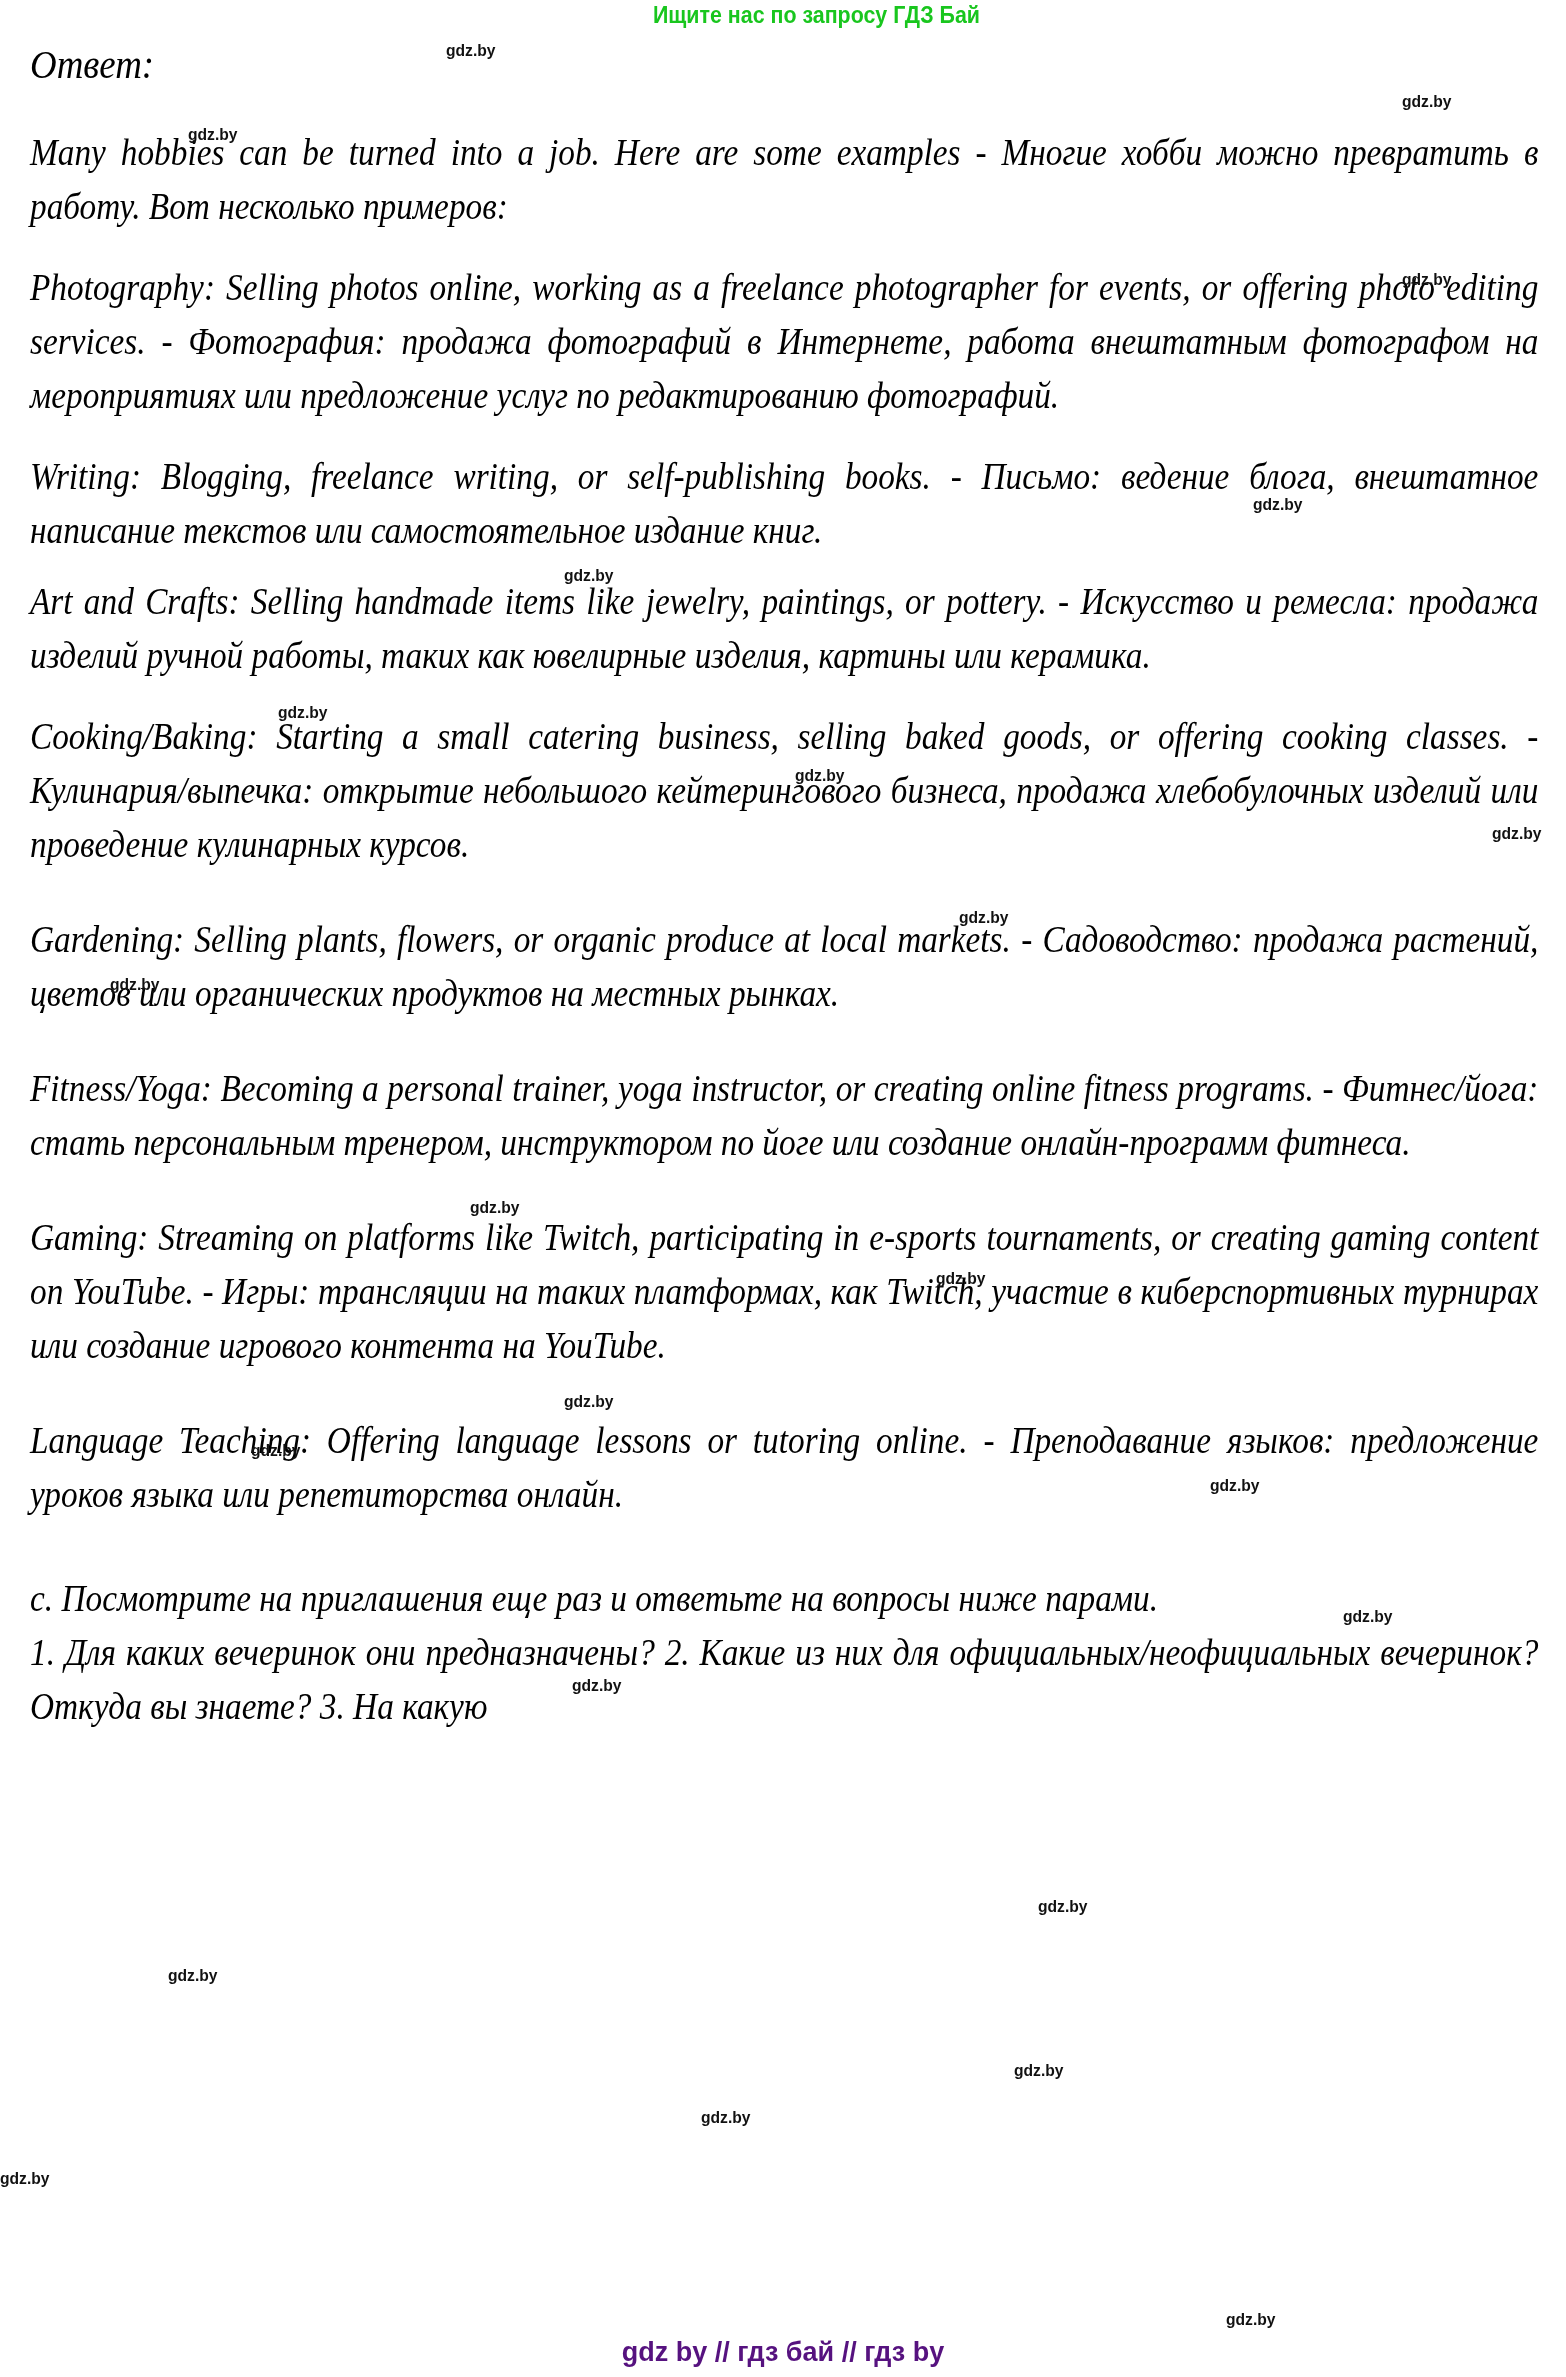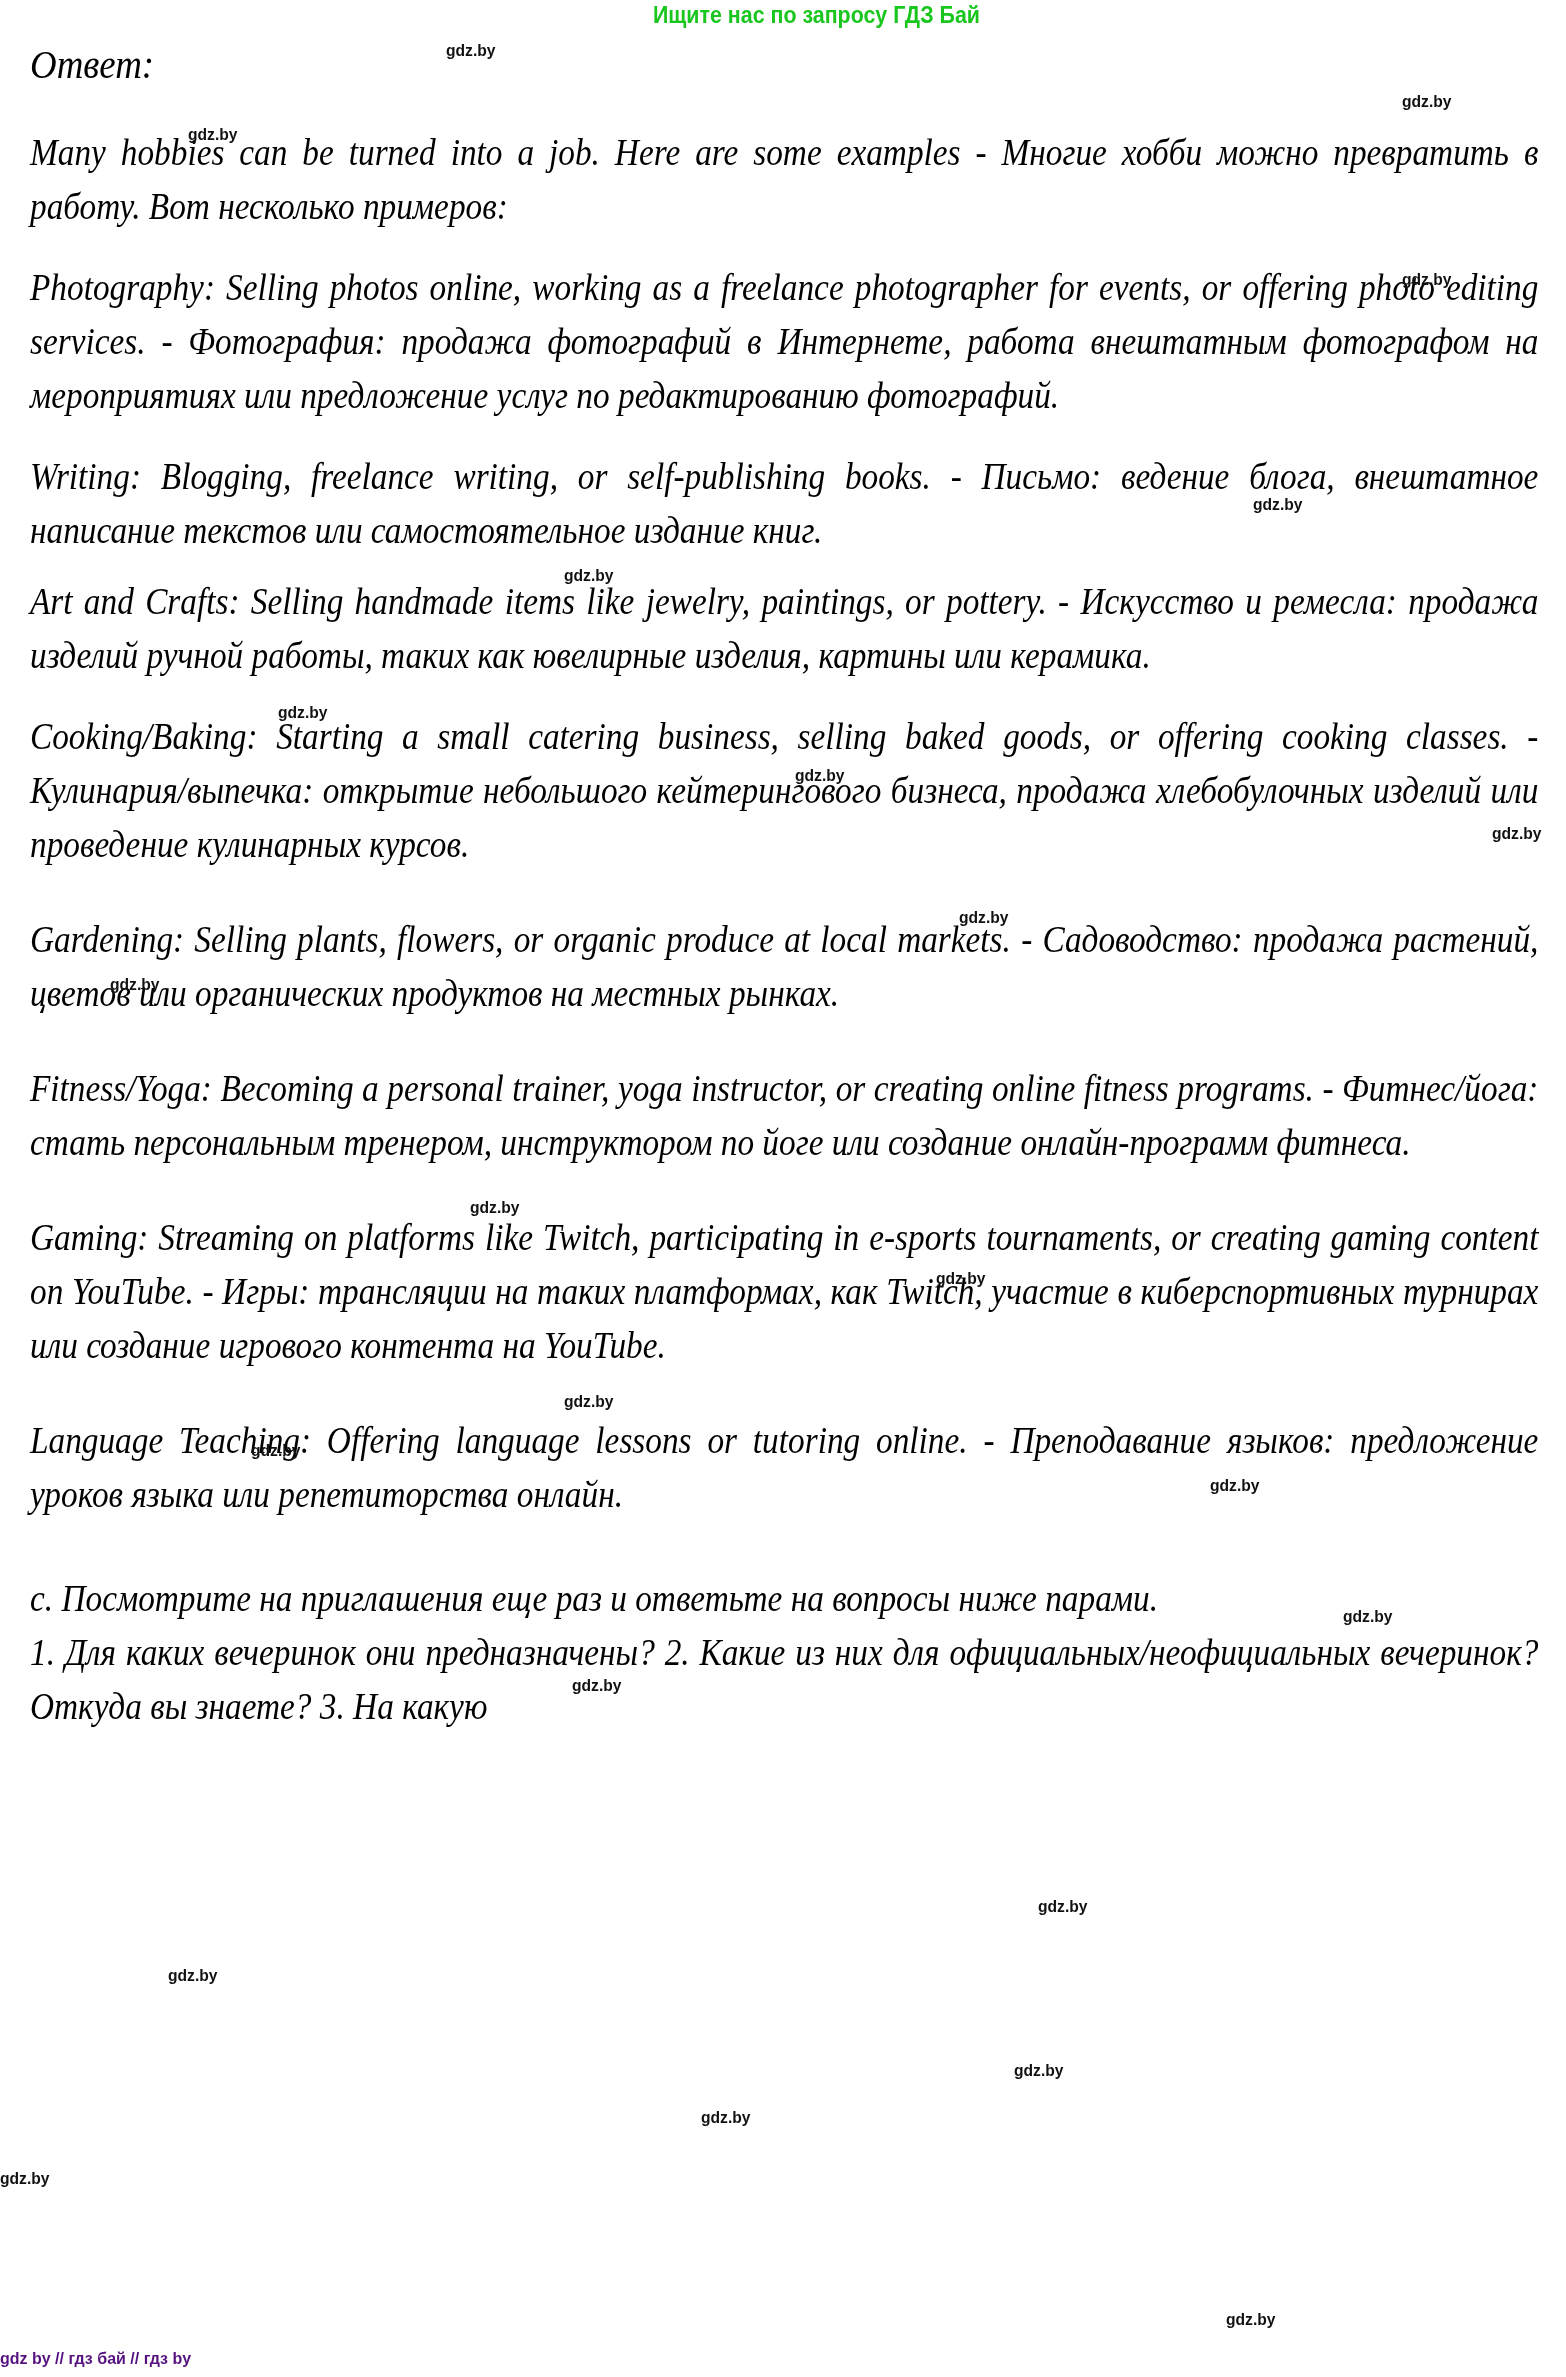--- a/index.html
+++ b/index.html
@@ -38,23 +38,24 @@
     transform: scaleX(0.93) translateX(36px);
     transform-origin: center top;
   }
 
   
   .footer-promo {
     position: absolute;
     bottom: 9.4px;
     left: 0;
     width: 1566px;
+    text-align: center;
     color: #56127f;
     font-family: "Liberation Sans", "DejaVu Sans", sans-serif;
-    font-size: 16px;
+    font-size: 27px;
     font-weight: 700;
     white-space: nowrap;
     margin-top: 27px;
   }
 
   
   .wm {
     position: absolute;
     color: #111111;
     font-family: "Liberation Sans", "DejaVu Sans", sans-serif;

